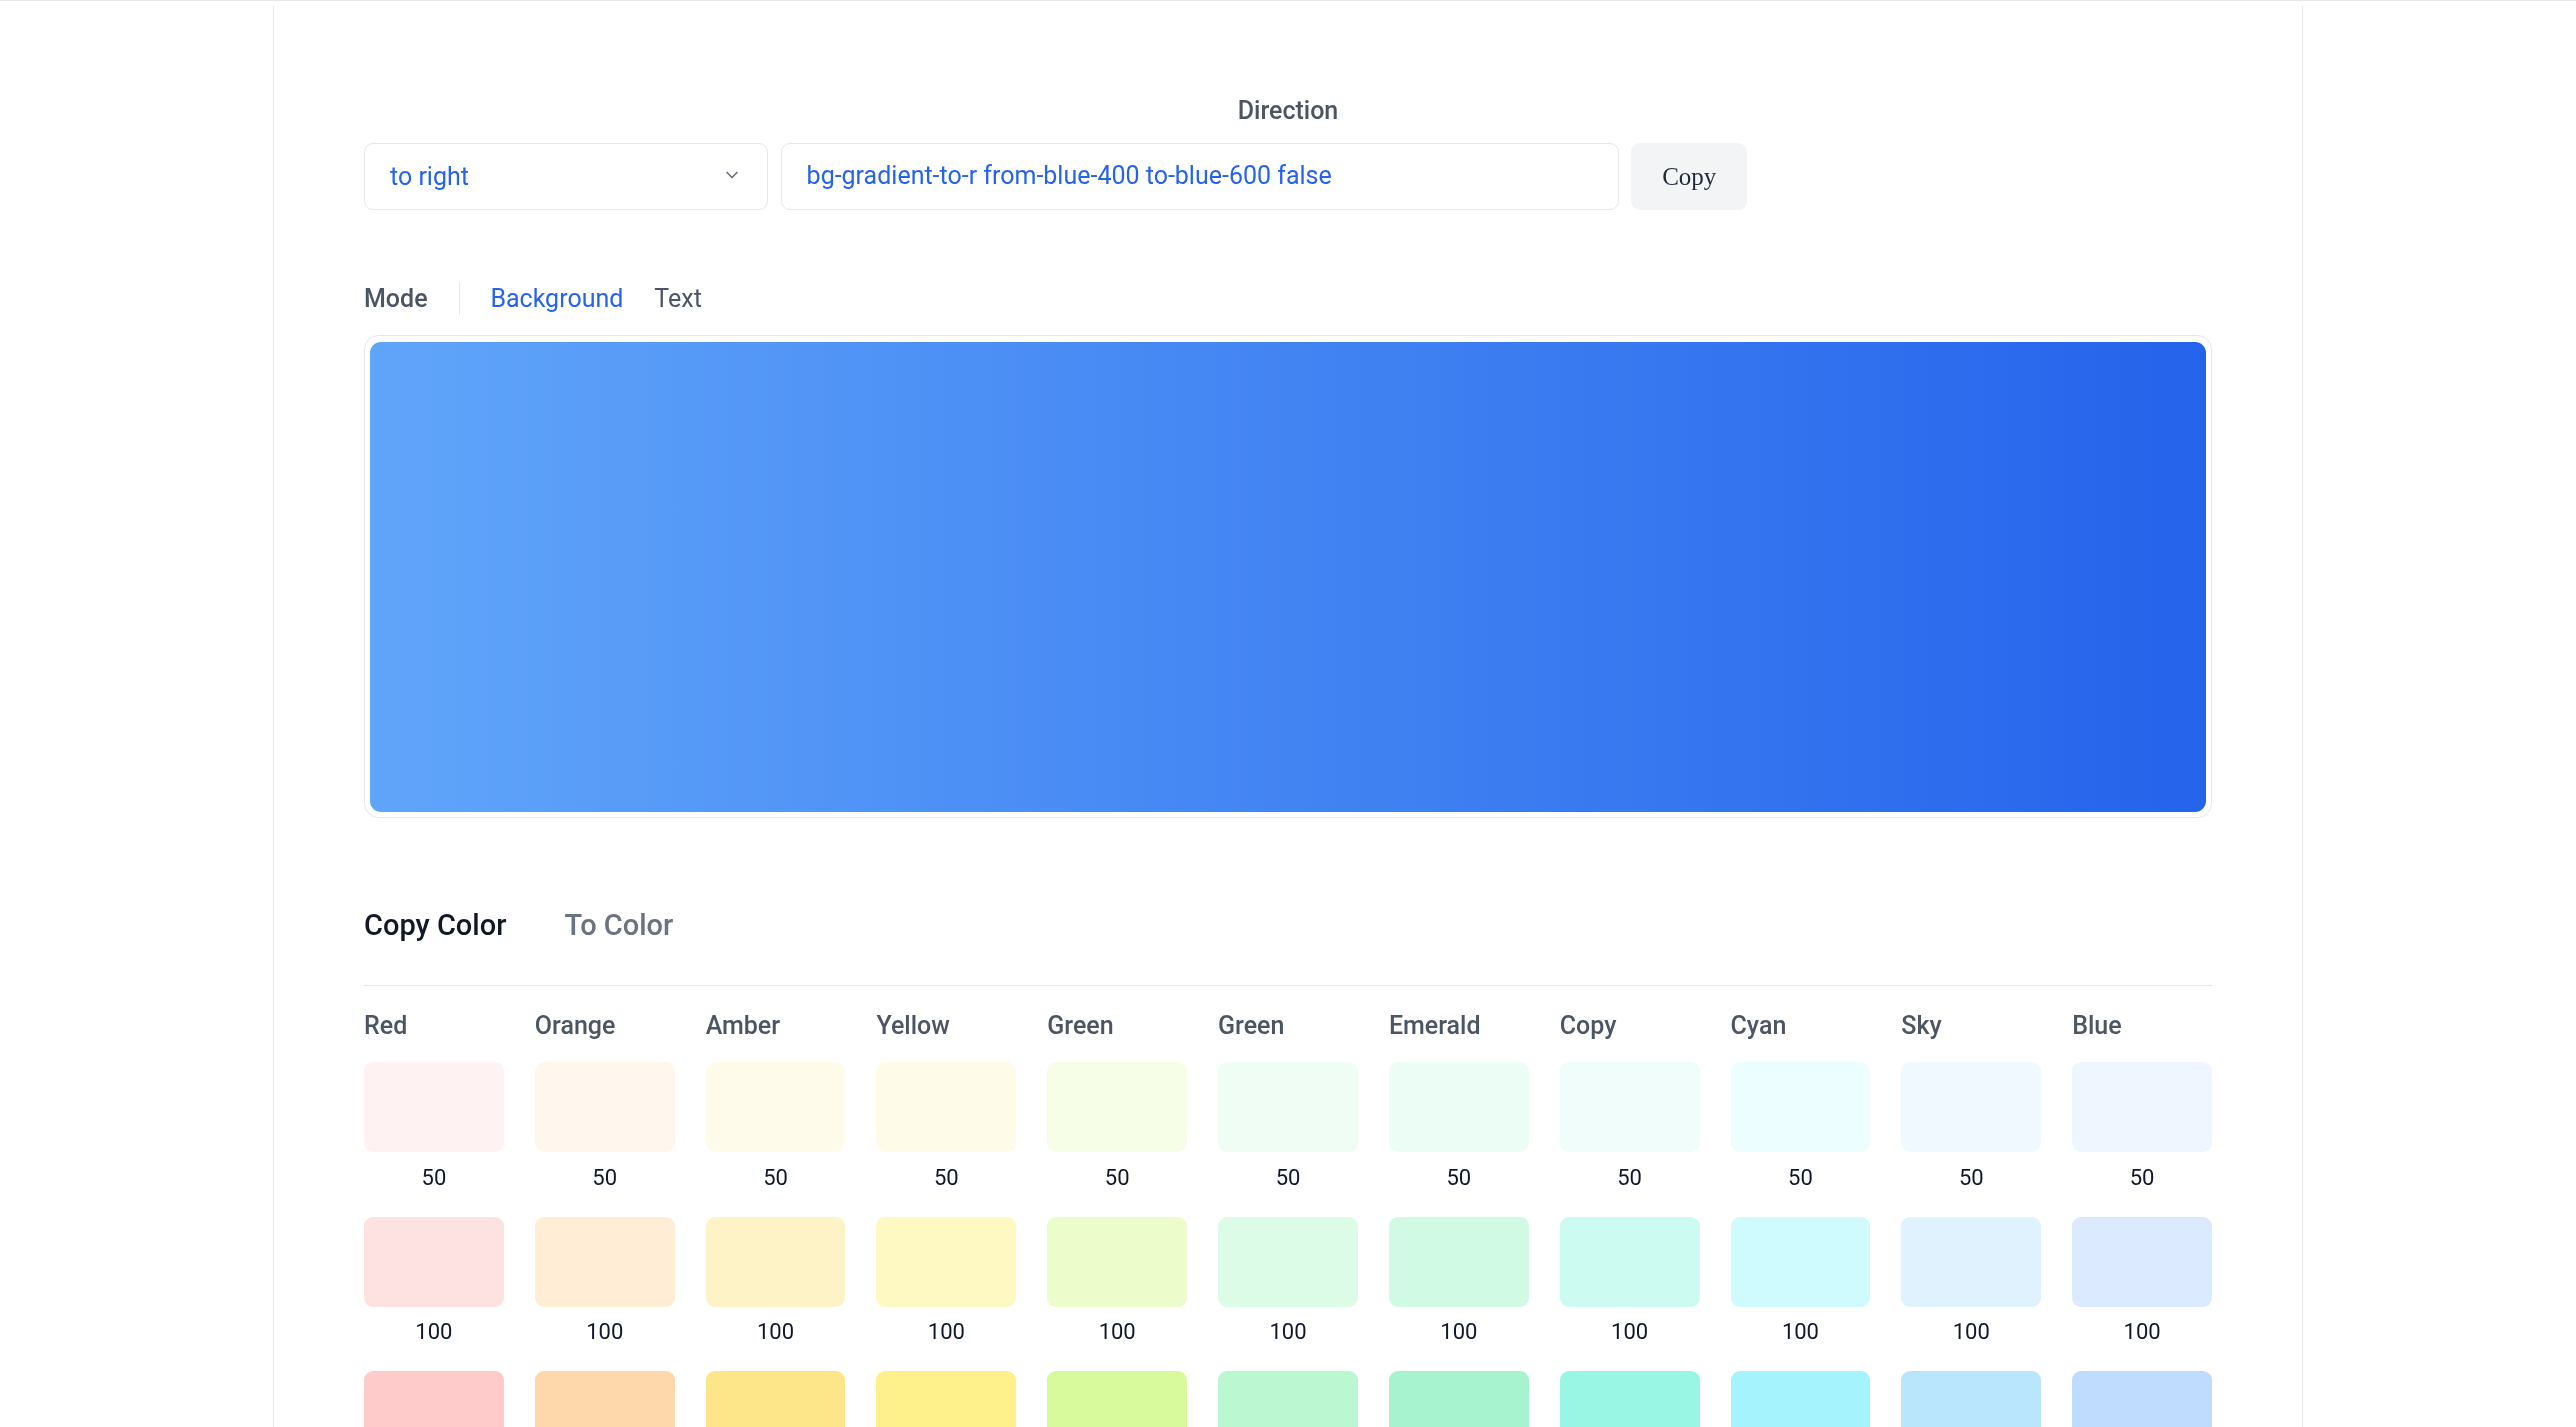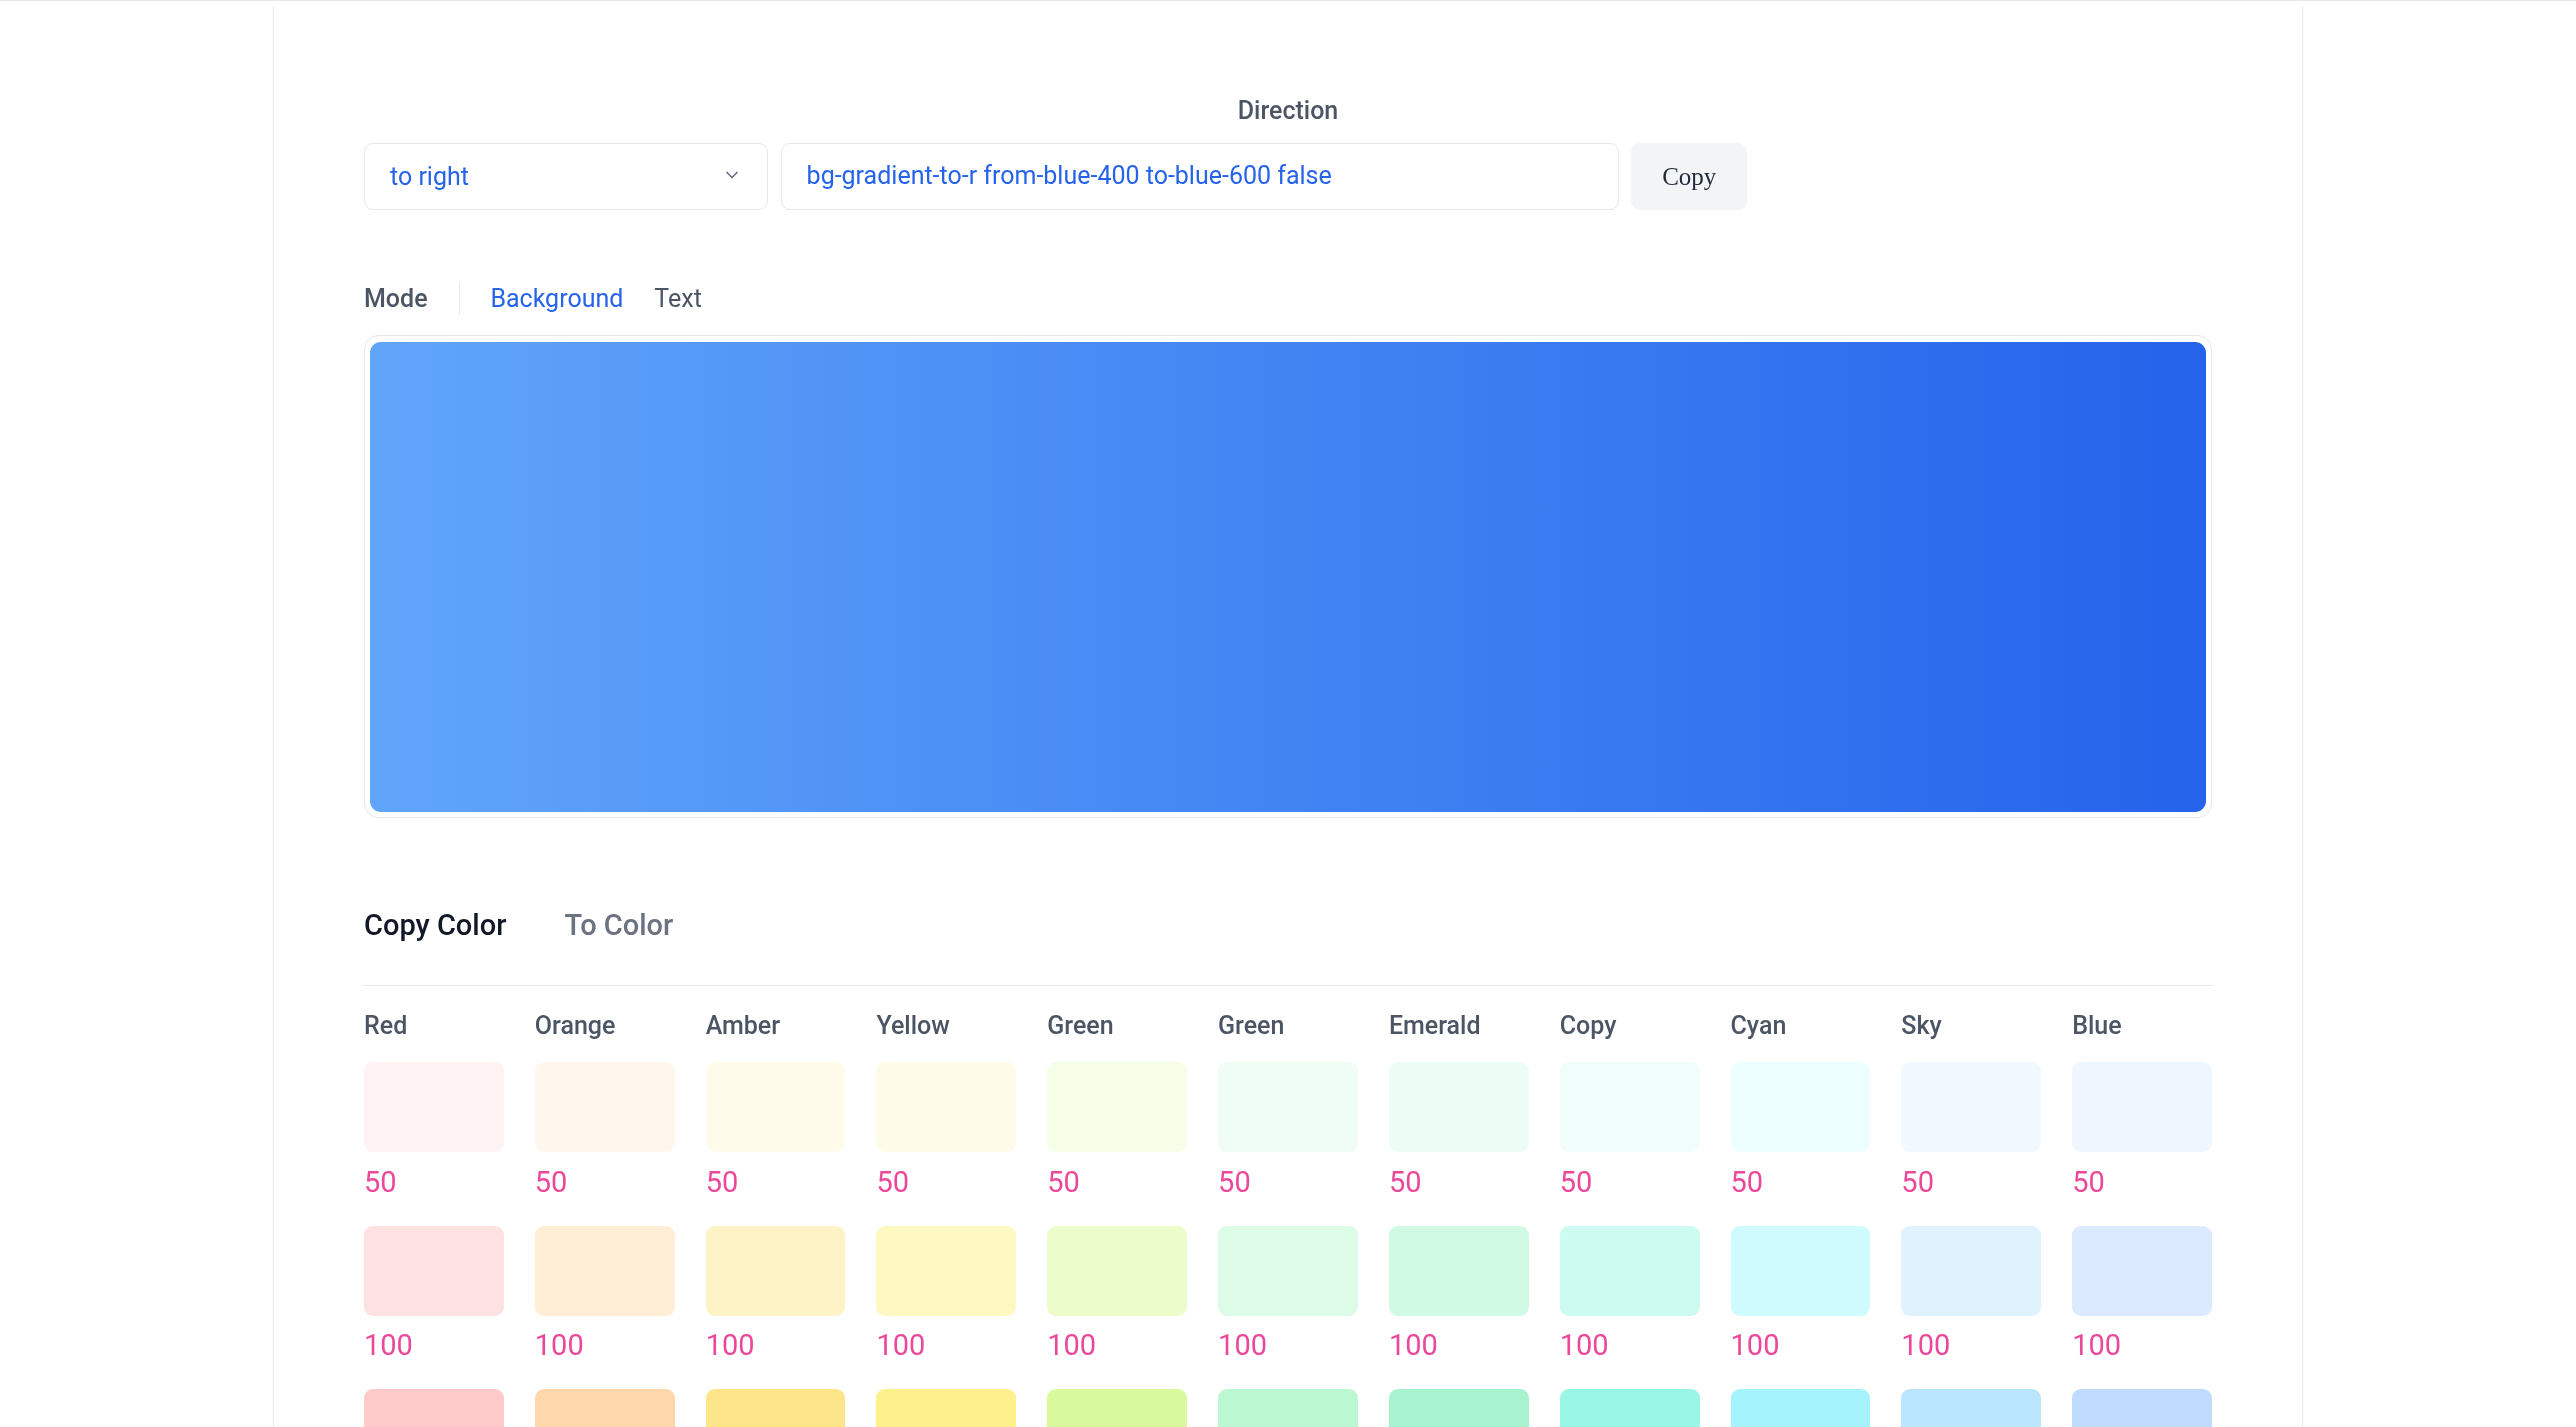--- a/index.html
+++ b/index.html
@@ -150,23 +150,24 @@
   font-weight: 500;
   margin-bottom: 22px;
 }
 .swatch {
   height: 90px;
   border-radius: 9px;
   margin-bottom: 12.6px;
   cursor: pointer;
 }
 .shade-label {
-  color: #ec4899;
-  font-size: 29px;
+  color: #0f172a;
+  font-size: 22px;
   margin-bottom: 27px;
+  text-align: center;
 }
 
 
 .red-50{background:#fef2f2}.red-100{background:#fee2e2}.red-200{background:#fecaca}
 .orange-50{background:#fff7ed}.orange-100{background:#ffedd5}.orange-200{background:#fed7aa}
 .amber-50{background:#fffbeb}.amber-100{background:#fef3c7}.amber-200{background:#fde68a}
 .yellow-50{background:#fefce8}.yellow-100{background:#fef9c3}.yellow-200{background:#fef08a}
 .lime-50{background:#f7fee7}.lime-100{background:#ecfccb}.lime-200{background:#d9f99d}
 .green-50{background:#f0fdf4}.green-100{background:#dcfce7}.green-200{background:#bbf7d0}
 .emerald-50{background:#ecfdf5}.emerald-100{background:#d1fae5}.emerald-200{background:#a7f3d0}

